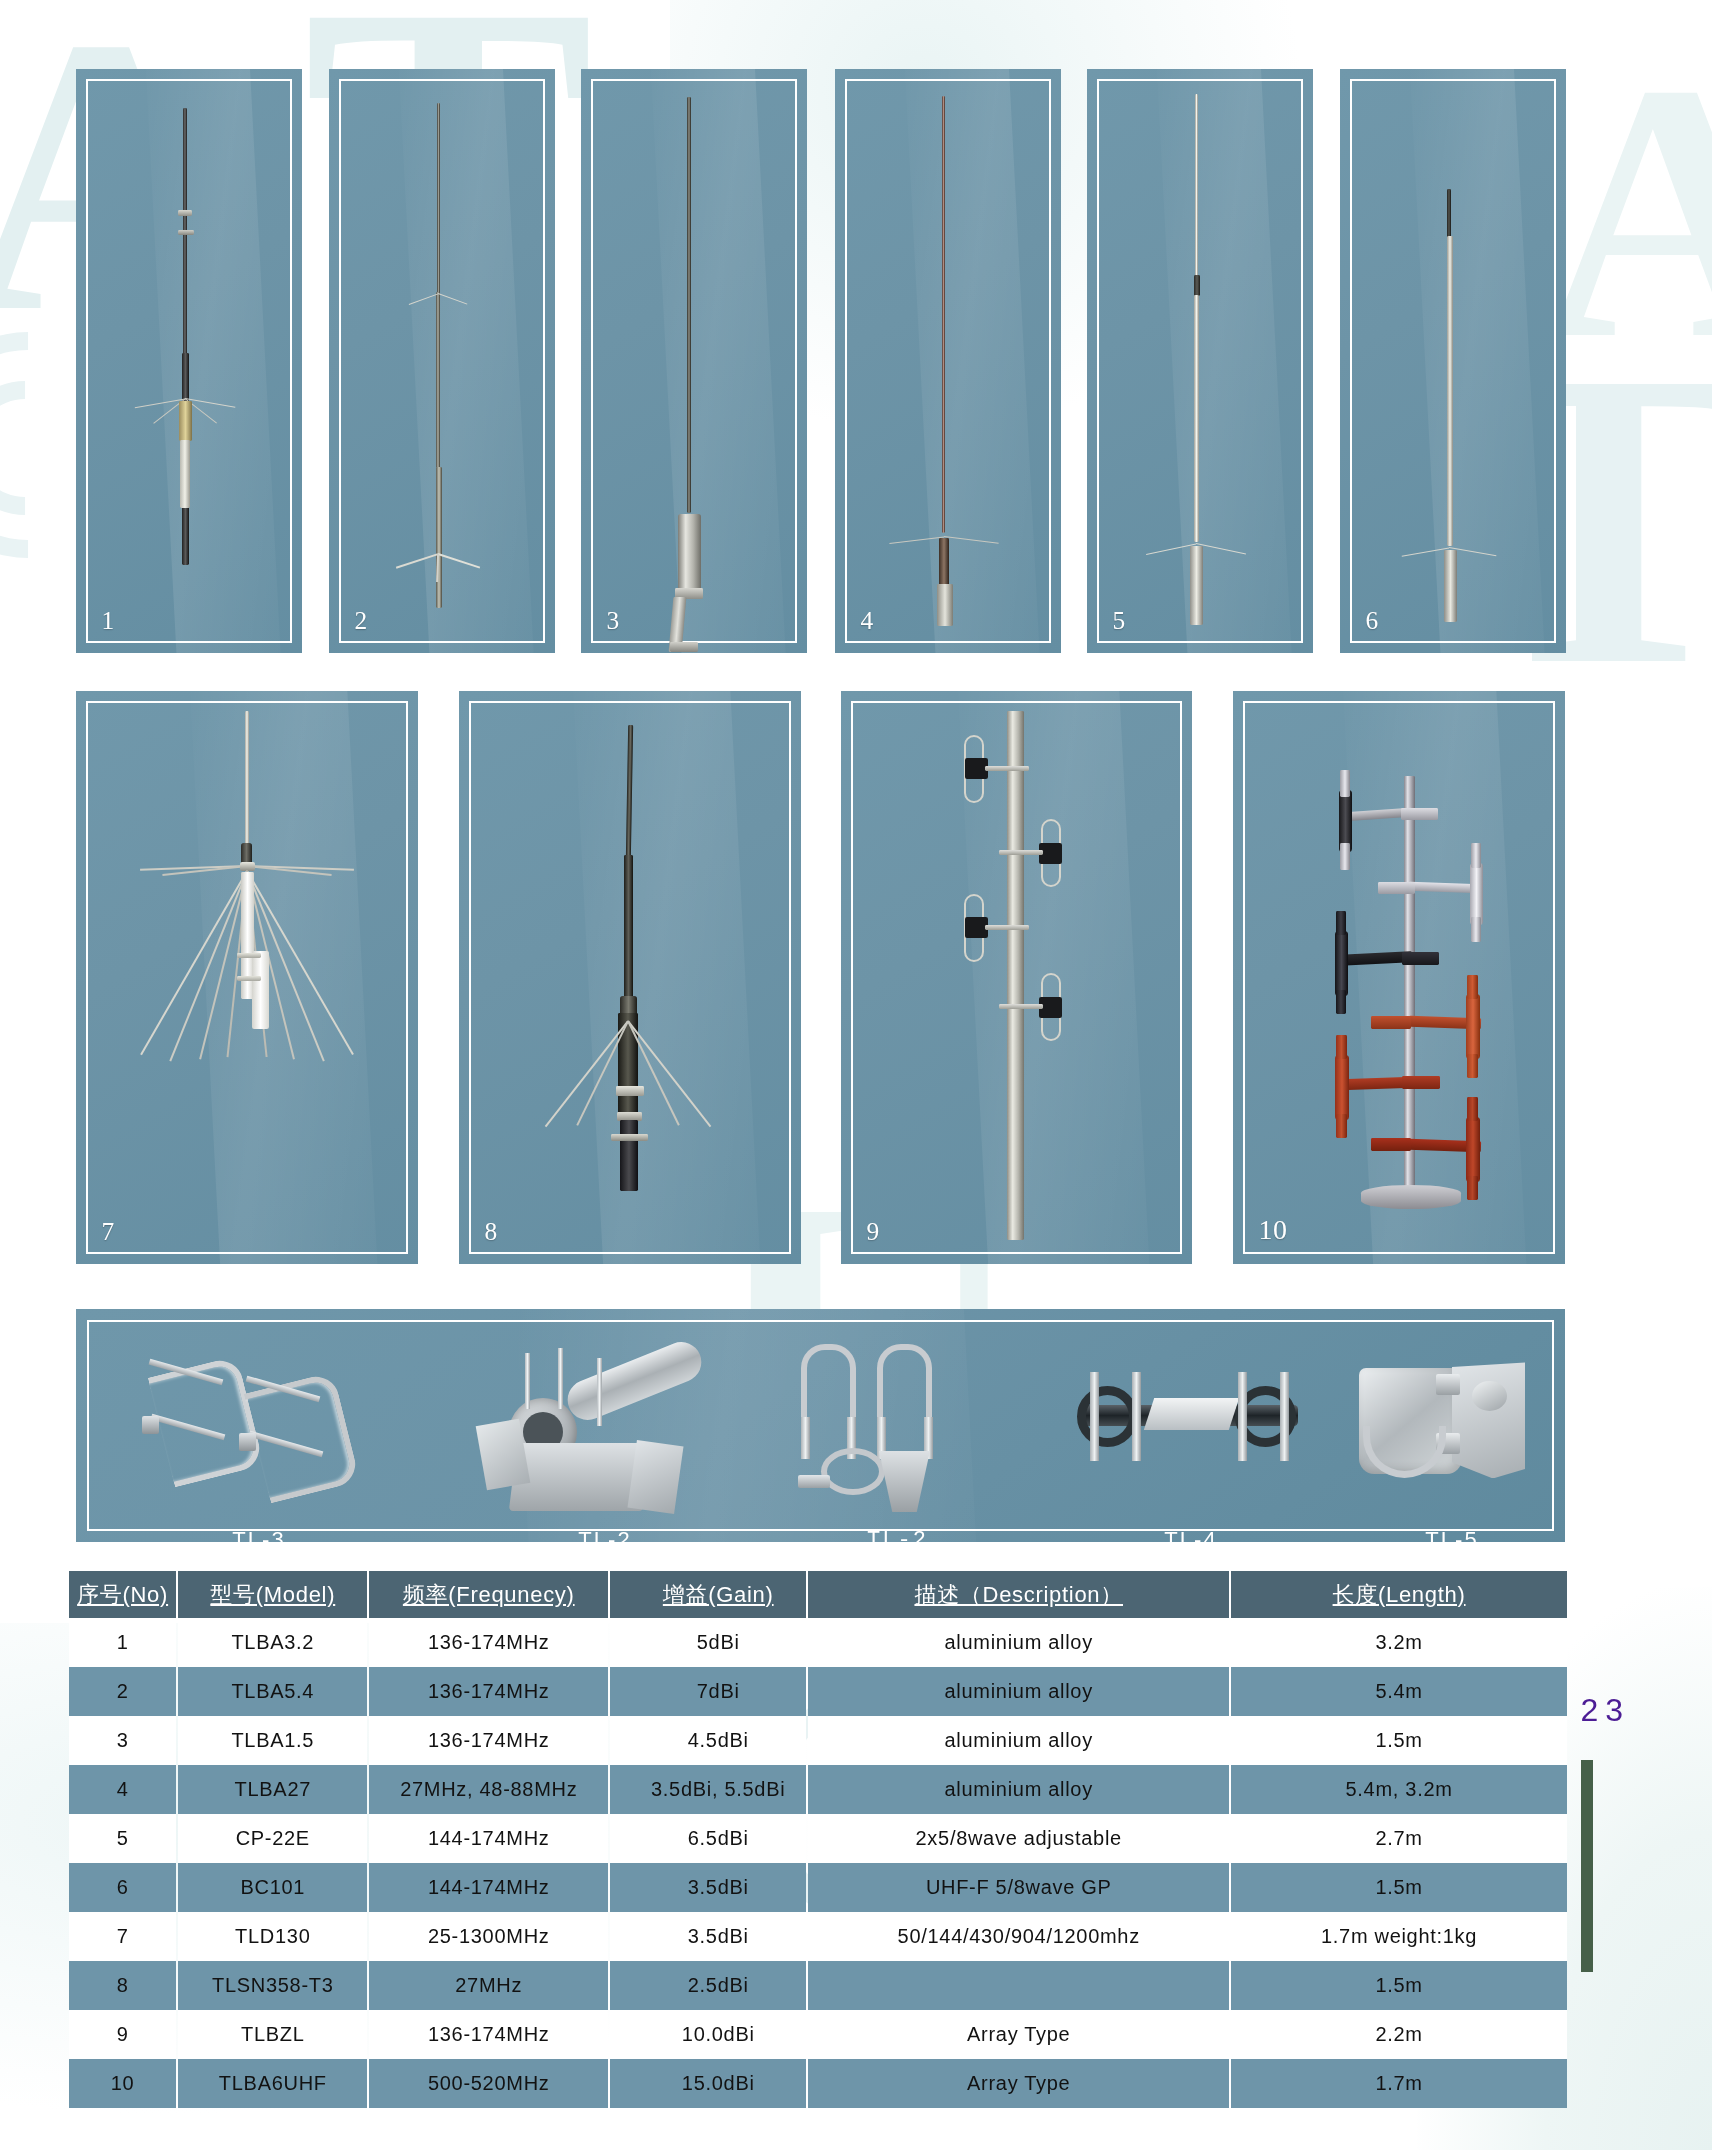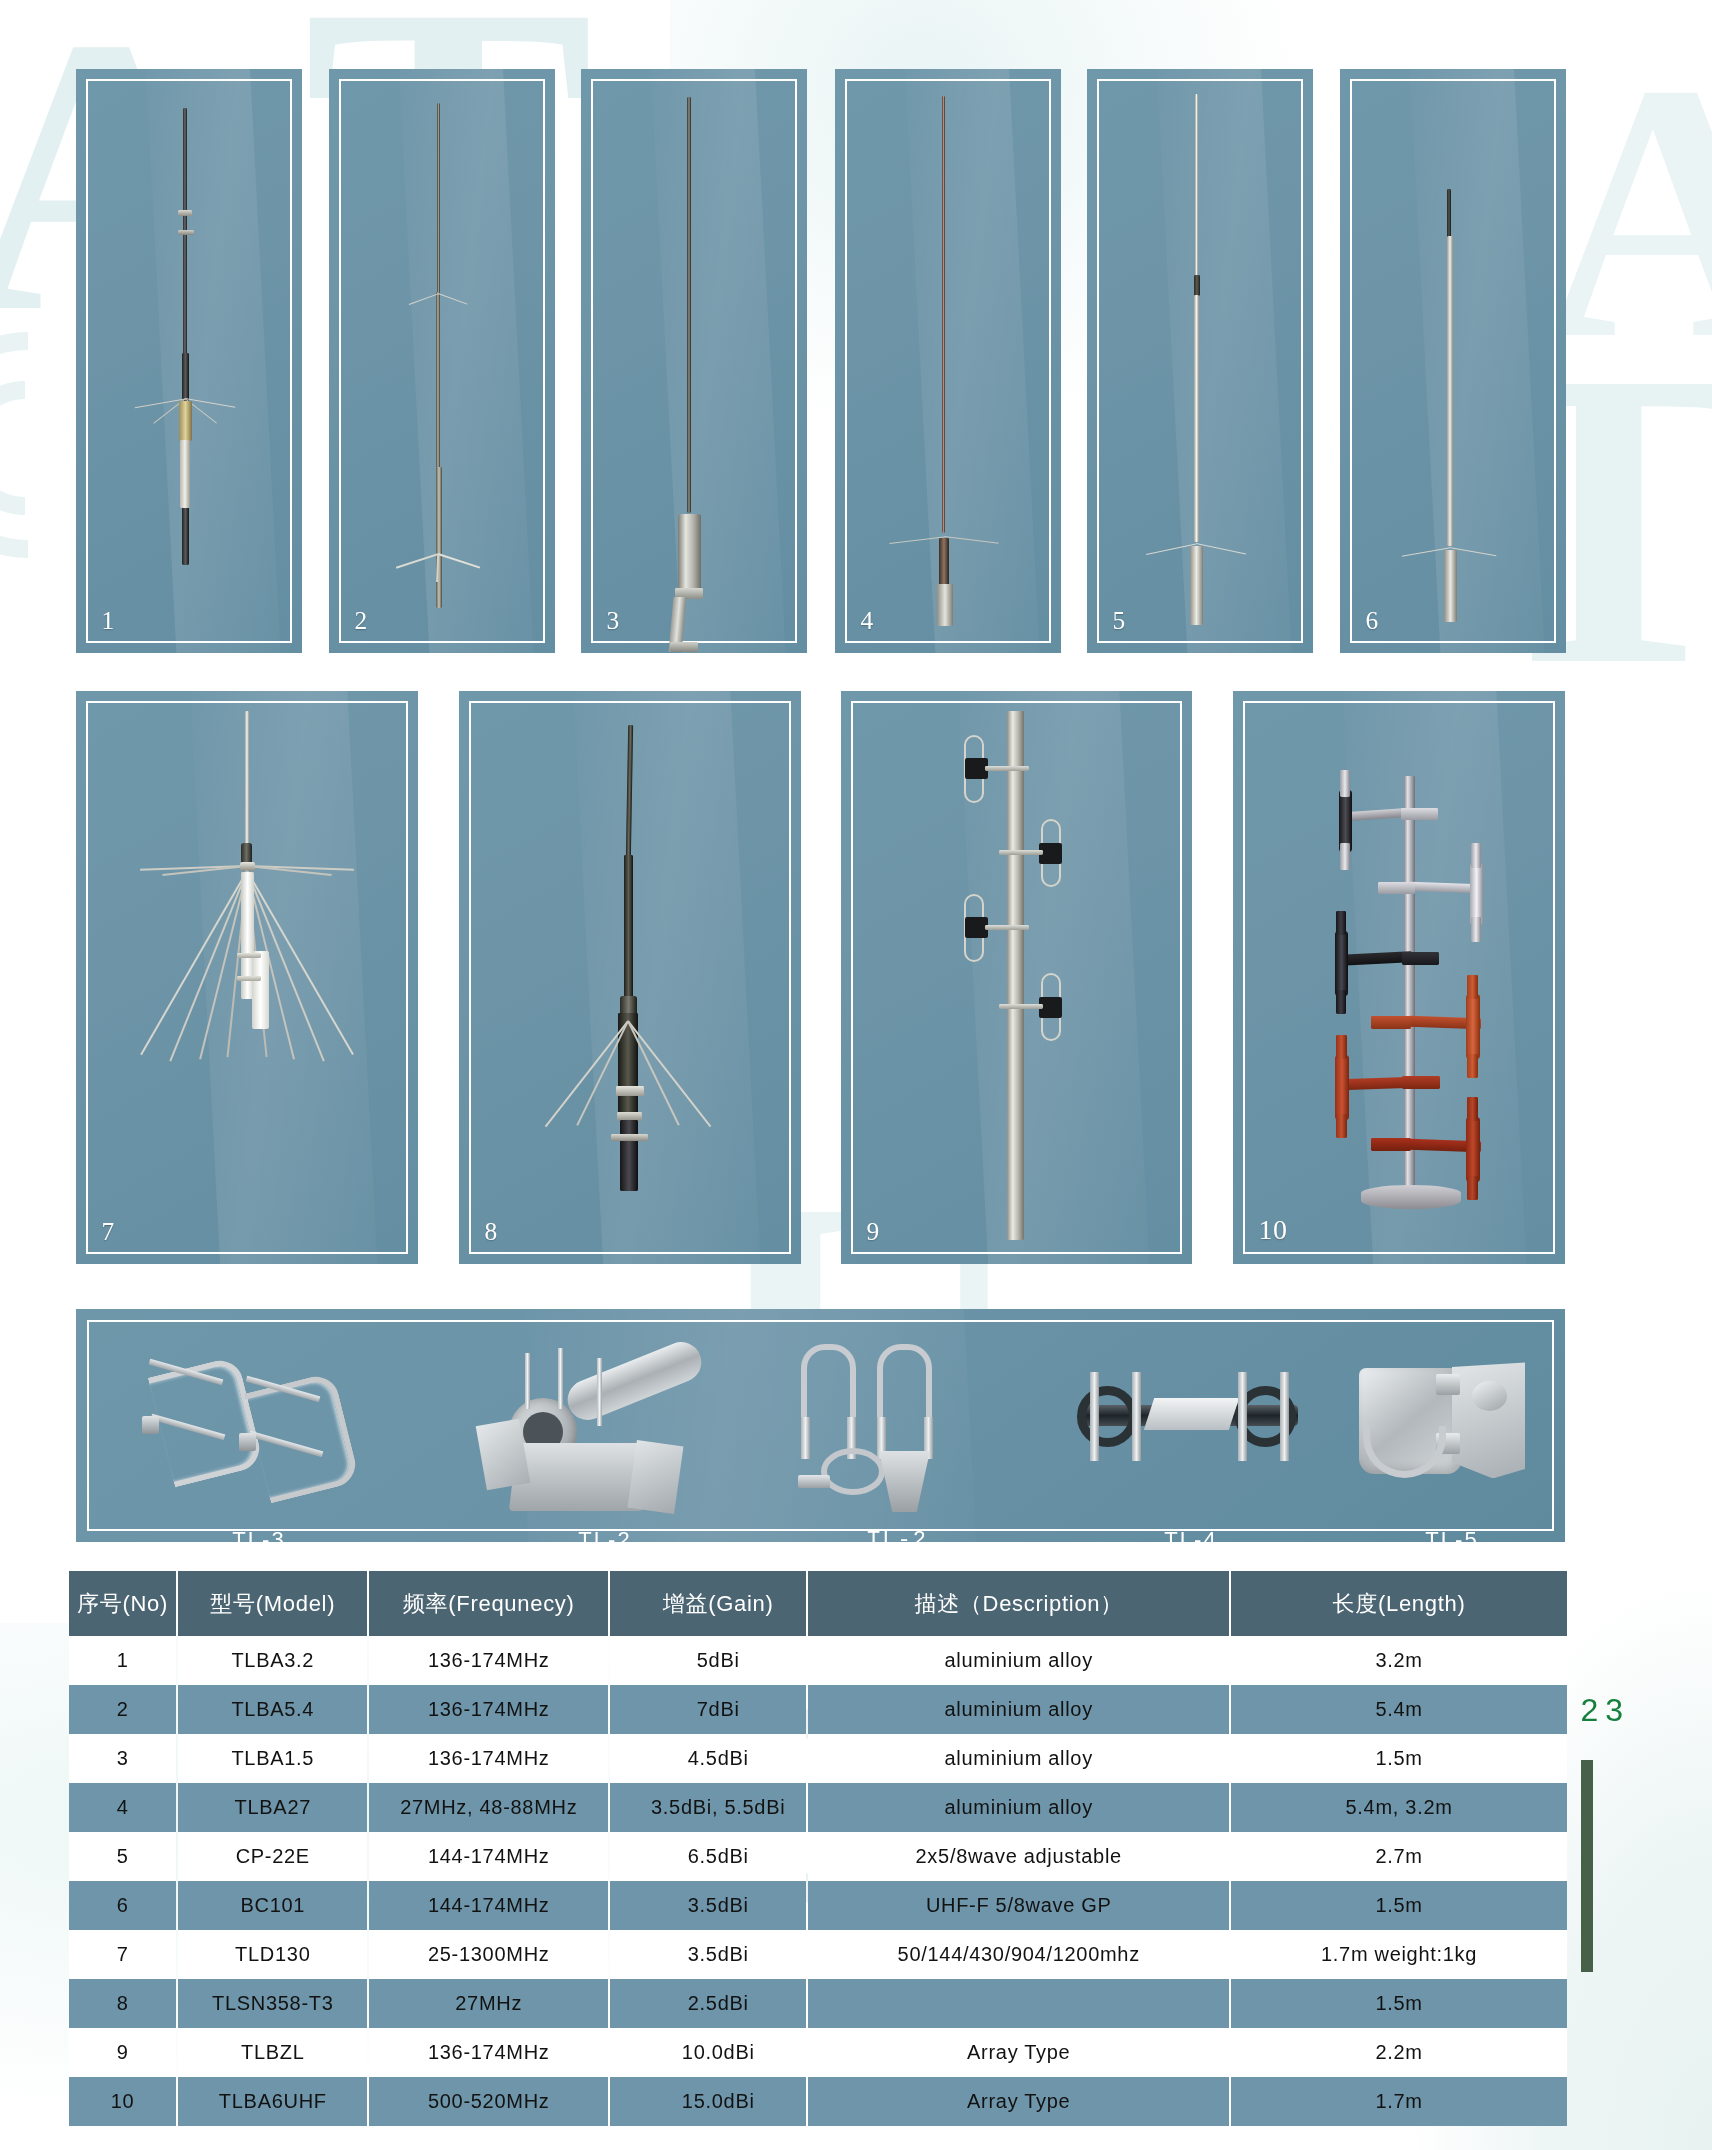--- a/index.html
+++ b/index.html
@@ -126,23 +126,24 @@
     width: 1502px;
     border-collapse: separate;
     border-spacing: 2.1px 0;
     z-index: 3;
   }
   #spec-table th {
     background: #4c6573;
     color: #ffffff;
     font-size: 22px;
     font-weight: normal;
-    height: 65px;
+    height: 47px;
     letter-spacing: 0.7px;
     font-family: "Liberation Sans", sans-serif;
+    text-decoration: underline;
   }
   #spec-table td {
     height: 49px;
     text-align: center;
     font-size: 20px;
     color: #121212;
     letter-spacing: 0.7px;
     font-family: "Liberation Sans", sans-serif;
     white-space: nowrap;
   }
@@ -156,21 +157,21 @@
   .c-desc  { width: 416px; }
   .c-len   { width: 332px; }
 
   
   #page-num {
     position: absolute;
     right: 83px;
     top: 1692px;
     font-size: 32px;
     letter-spacing: 7px;
-    color: #15803d;
+    color: #4c1d95;
     font-family: "Liberation Sans", sans-serif;
     z-index: 5;
   }
   #green-bar {
     position: absolute;
     right: 120px;
     top: 1760px;
     width: 12px;
     height: 212px;
     background: #466049;

